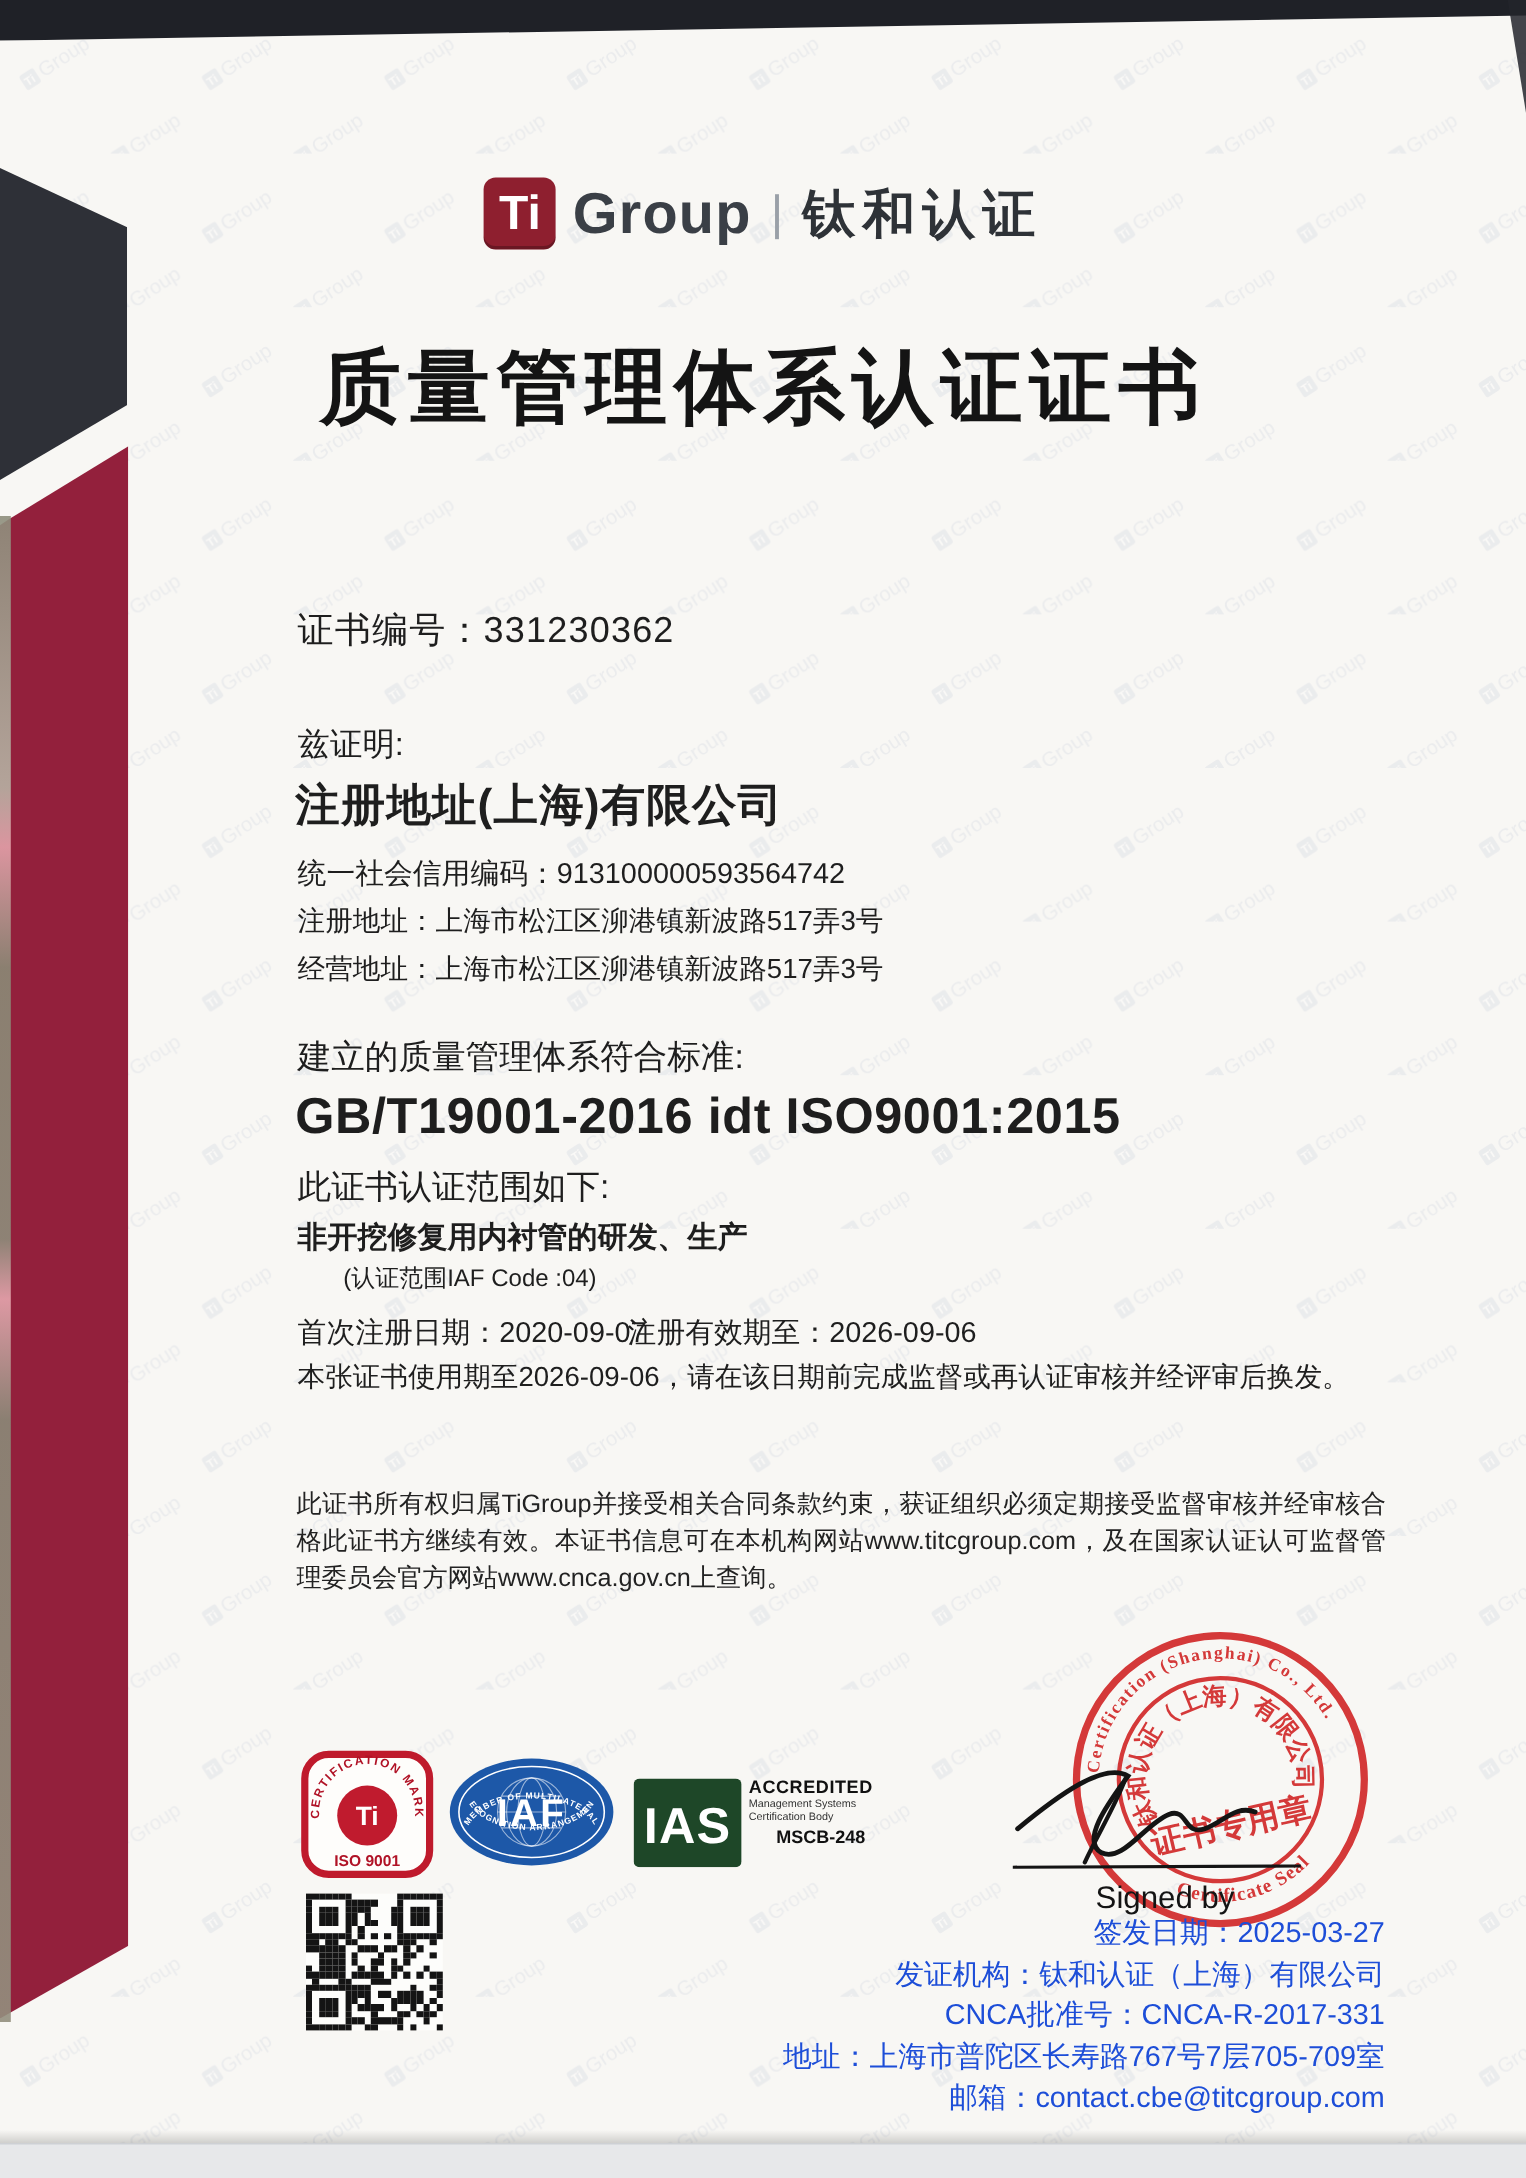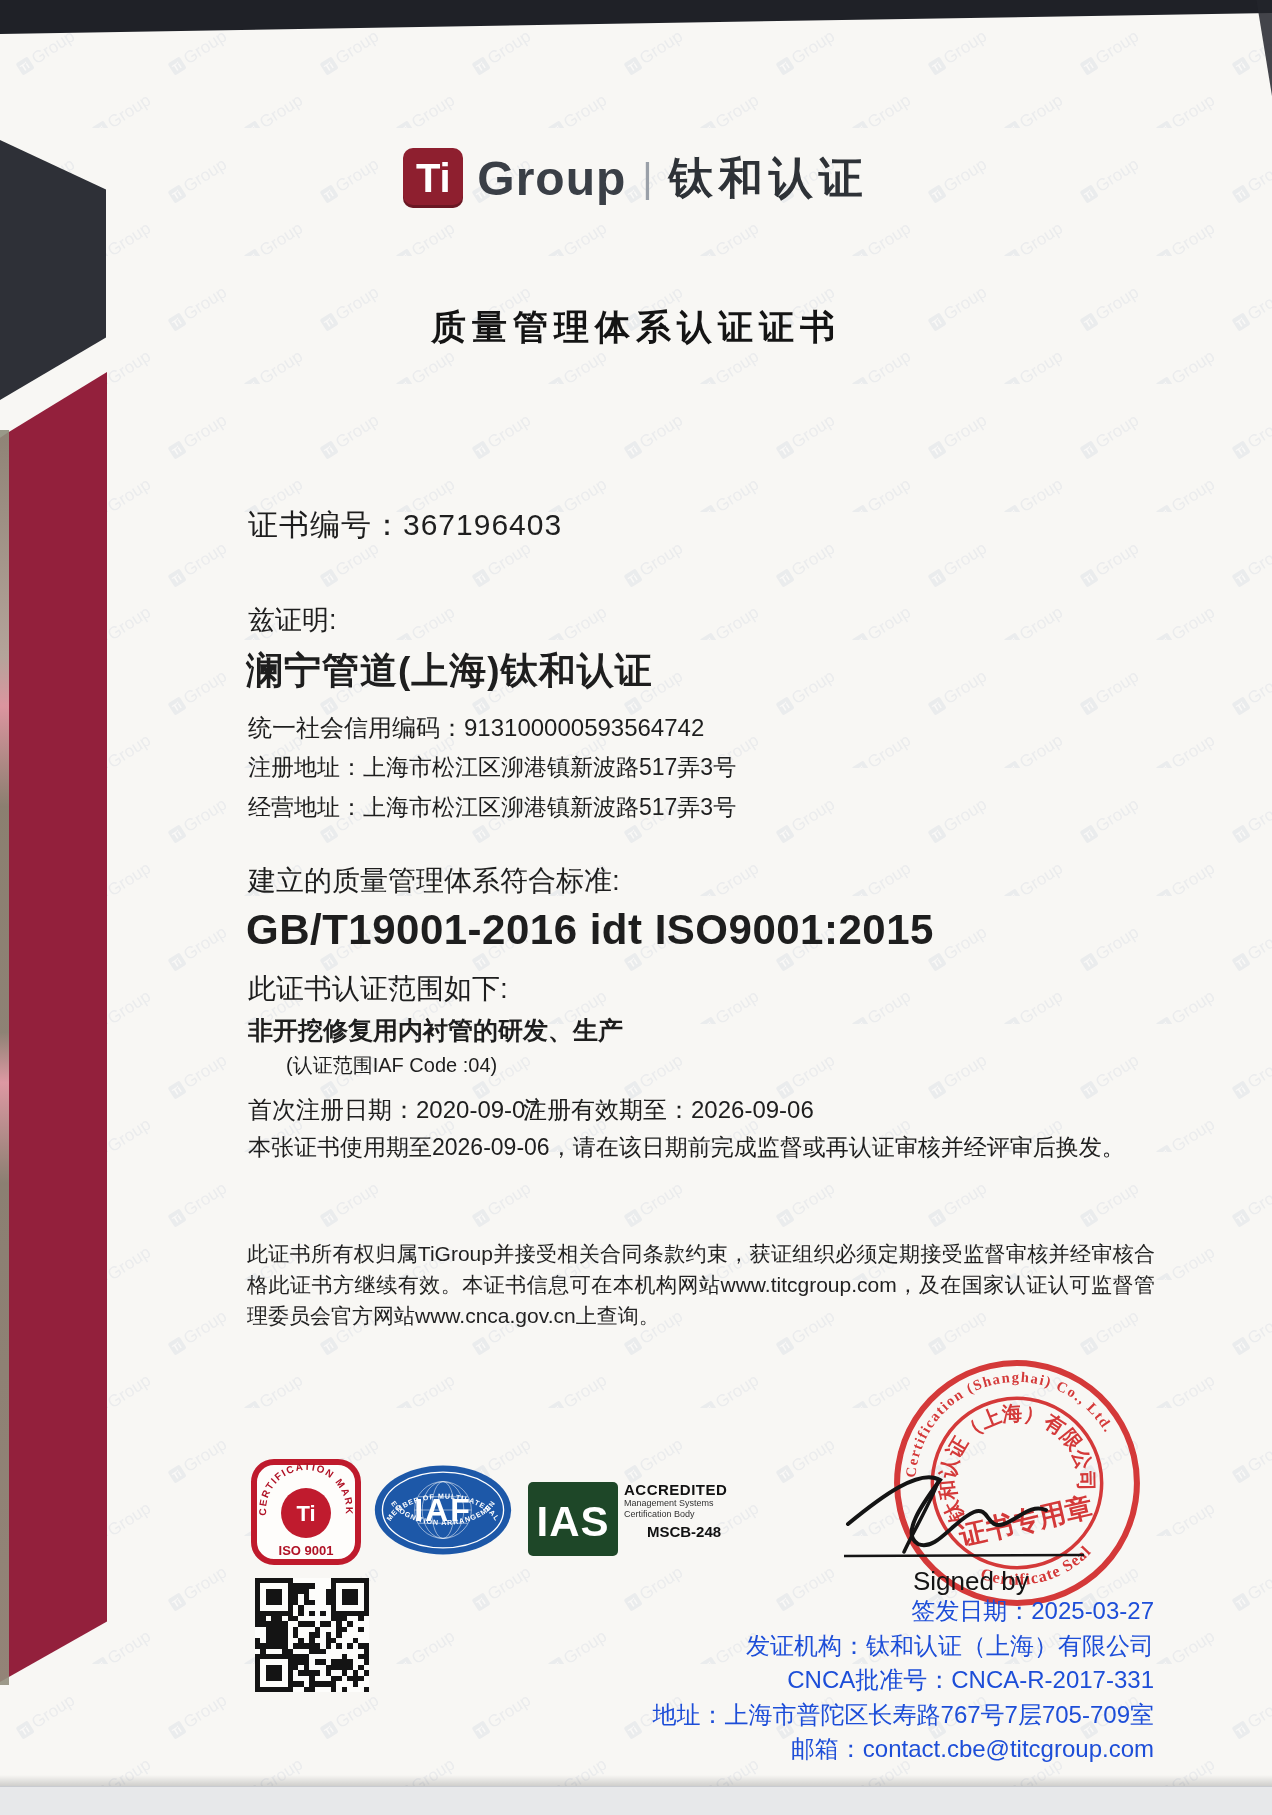--- a/index.html
+++ b/index.html
@@ -25,21 +25,21 @@
   
   .logo-row{position:absolute;left:0;top:148px;width:100%;display:flex;justify-content:center;
             align-items:center;gap:14px;}
   .logo-ti{width:60px;height:60px;background:#8e1f2f;border-radius:10px;color:#fff;
            display:flex;align-items:center;justify-content:center;font-size:40px;font-weight:bold;
            box-shadow:inset 0 -3px 0 rgba(0,0,0,.25);}
   .logo-group{font-size:48px;font-weight:bold;color:#3a3f46;letter-spacing:1px;}
   .logo-div{font-size:40px;color:#9aa0a8;font-weight:300;margin:0 2px;}
   .logo-cn{font-size:44px;font-weight:bold;color:#2e3237;letter-spacing:6px;}
   .cert-title{position:absolute;left:0;top:278px;width:100%;text-align:center;
-              font-size:35px;font-weight:bold;letter-spacing:6px;color:#141414;margin-top:26px;}
+              font-size:68px;font-weight:bold;letter-spacing:6px;color:#141414;}
   
   .t{position:absolute;color:#1e1e1e;}
   .cert-no{left:248px;top:505px;font-size:30px;letter-spacing:1px;}
   .certify{left:248px;top:602px;font-size:27px;}
   .company{left:246px;top:646px;font-size:37px;font-weight:bold;letter-spacing:1px;}
   .credit{left:248px;top:712px;font-size:24px;}
   .regaddr{left:248px;top:752px;font-size:23px;}
   .bizaddr{left:248px;top:792px;font-size:23px;}
   .stdintro{left:248px;top:862px;font-size:28px;}
   .stdname{left:246px;top:906px;font-size:42px;font-weight:bold;letter-spacing:.5px;}
@@ -103,23 +103,23 @@
   <div class="bottom-strip"></div>
 
   <div class="logo-row">
     <span class="logo-ti">Ti</span>
     <span class="logo-group">Group</span>
     <span class="logo-div">|</span>
     <span class="logo-cn">钛和认证</span>
   </div>
   <div class="cert-title">质量管理体系认证证书</div>
 
-  <div class="t cert-no">证书编号：367196403</div>
+  <div class="t cert-no">证书编号：331230362</div>
   <div class="t certify">兹证明:</div>
-  <div class="t company">澜宁管道(上海)钛和认证</div>
+  <div class="t company">注册地址(上海)有限公司</div>
   <div class="t credit">统一社会信用编码：913100000593564742</div>
   <div class="t regaddr">注册地址：上海市松江区泖港镇新波路517弄3号</div>
   <div class="t bizaddr">经营地址：上海市松江区泖港镇新波路517弄3号</div>
   <div class="t stdintro">建立的质量管理体系符合标准:</div>
   <div class="t stdname">GB/T19001-2016 idt ISO9001:2015</div>
   <div class="t scopeintro">此证书认证范围如下:</div>
   <div class="t scopetext">非开挖修复用内衬管的研发、生产</div>
   <div class="t iafcode">(认证范围IAF Code :04)</div>
   <div class="t firstdate">首次注册日期：2020-09-07</div>
   <div class="t validdate">注册有效期至：2026-09-06</div>

